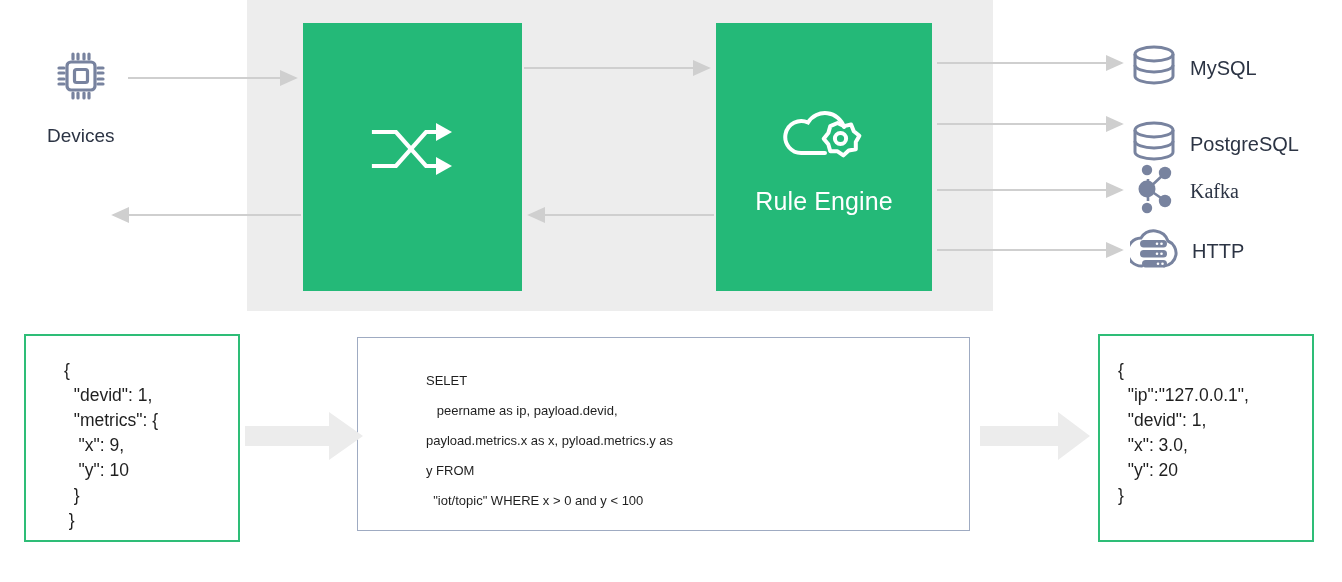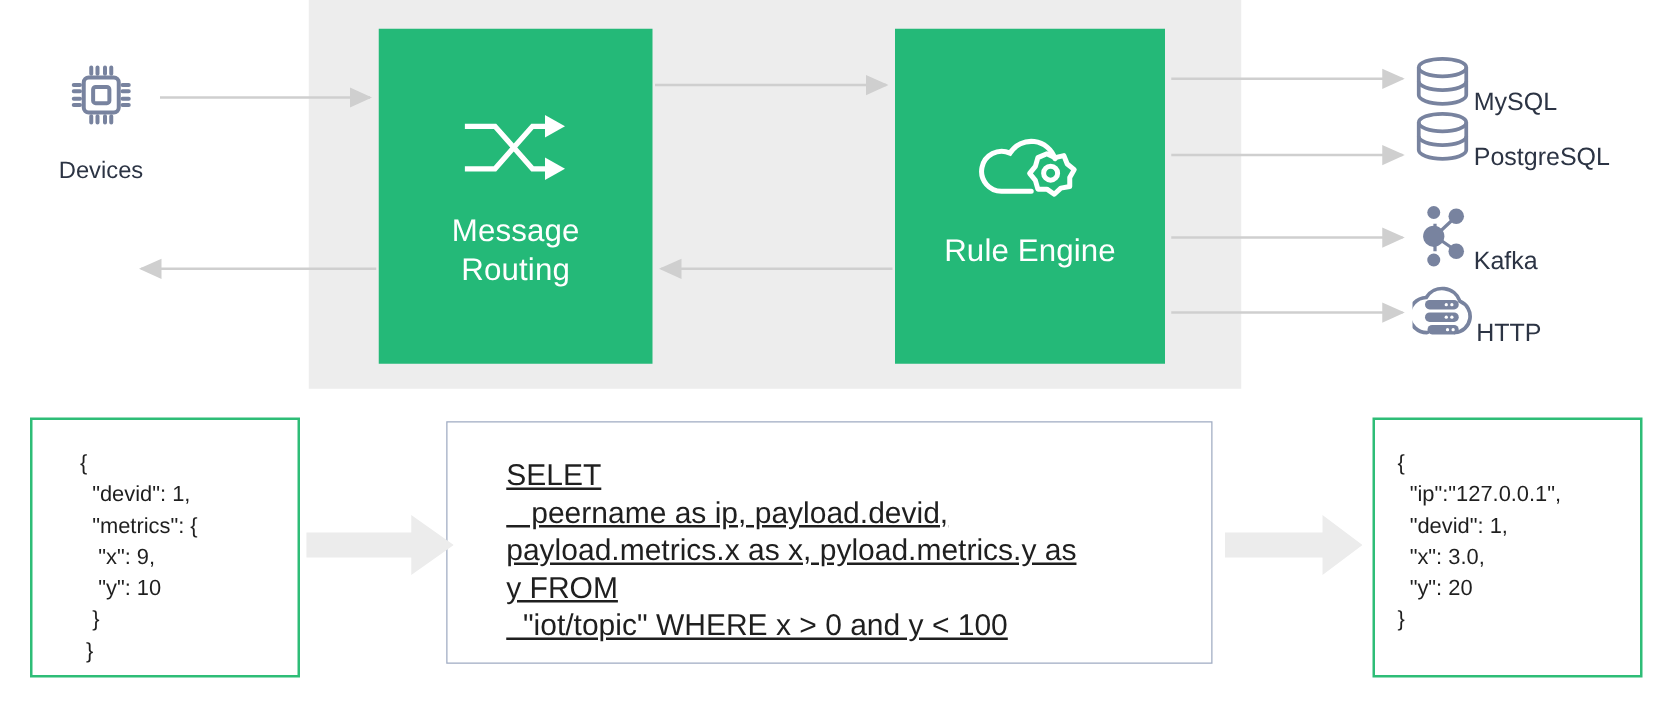--- a/index.html
+++ b/index.html
@@ -65,32 +65,32 @@
   .node-label {
     color: #2c3444;
     font-size: 19px;
     line-height: 22px;
     white-space: nowrap;
   }
   .node-row {
     position: absolute;
     display: flex;
     flex-direction: row;
-    align-items: flex-end;
-    gap: 1px;
+    align-items: center;
+    gap: 12px;
   }
 
   #node-devices { left: 47px; top: 45px; }
   #node-devices .node-label { margin-top: 14px; }
   #node-applications { left: 26px; top: 183px; }
   #node-applications .node-label { margin-top: 12px; }
 
   #node-mysql      { left: 1130px; top: 44px; }
-  #node-postgresql { left: 1130px; top: 88px; }
-  #node-kafka      { left: 1130px; top: 163px; }
+  #node-postgresql { left: 1130px; top: 120px; }
+  #node-kafka      { left: 1130px; top: 163px; font-family: Liberation Serif, serif; }
   #node-http       { left: 1130px; top: 225px; }
   .node-row .node-label { font-size: 20px; }
 
   
   .conn { position: absolute; }
 
   
   .code-box {
     position: absolute;
     background: #ffffff;
@@ -113,21 +113,21 @@
   }
   .code-text {
     white-space: pre;
     color: #1f1f1f;
     font-family: "Liberation Sans", sans-serif;
     font-size: 17.5px;
     line-height: 25px;
   }
   #code-input .code-text  { margin: 22px 0 0 38px; }
   #code-output .code-text { margin: 22px 0 0 18px; }
-  #code-sql .code-text    { margin: 28px 0 0 47px; font-size: 24px; line-height: 30px; text-decoration: underline; }
+  #code-sql .code-text    { margin: 28px 0 0 68px; font-size: 13px; line-height: 30px; }
 
   
   .block-arrow { position: absolute; }
 </style>
 </head>
 <body>
 
 <div class="stage">
 
   <div class="gray-panel"></div>
@@ -174,24 +174,20 @@
     <div class="box-icon">
       <svg width="86" height="60" viewBox="0 0 86 60" fill="none">
         <g stroke="#ffffff" stroke-width="4.2" stroke-linecap="square" stroke-linejoin="miter">
           <path d="M4 12 H26 L56 46 H68"></path>
           <path d="M4 46 H26 L56 12 H68"></path>
         </g>
         <path d="M66 3 L82 12 L66 21 z" fill="#ffffff"></path>
         <path d="M66 37 L82 46 L66 55 z" fill="#ffffff"></path>
       </svg>
     </div>
-    <div class="box-label">
-      <div>Message</div>
-      <div>Routing</div>
-    </div>
   </div>
 
   <div class="green-box" id="box-rule">
     <div class="box-icon">
       <svg width="84" height="62" viewBox="0 0 84 62" fill="none">
         <path d="M43 49 H20 A16 16 0 1 1 26 18.5 A20 20 0 0 1 62 23" stroke="#ffffff" stroke-width="4" stroke-linecap="round" fill="none"></path>
         <path d="M55.5 19 l6.6 3.1 l7-1.6 l2.7 6.7 l5.6 4.5 l-3.6 6.3 l0 7.2 l-7.1 1.3 l-5.3 4.9 l-5.9-4.1 l-7.2 0 l-2-7 l-4.6-5.6 l4.6-5.6 l2-7 z" stroke="#ffffff" stroke-width="4" stroke-linejoin="round" fill="none"></path>
         <circle cx="58.5" cy="34.5" r="5.6" stroke="#ffffff" stroke-width="4" fill="none"></circle>
       </svg>
     </div>

